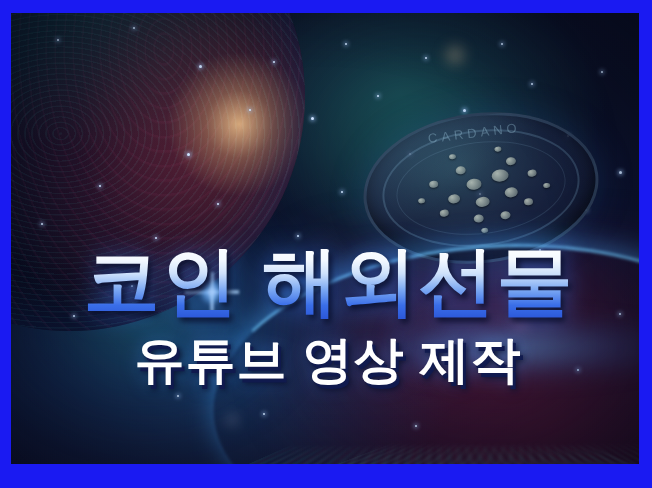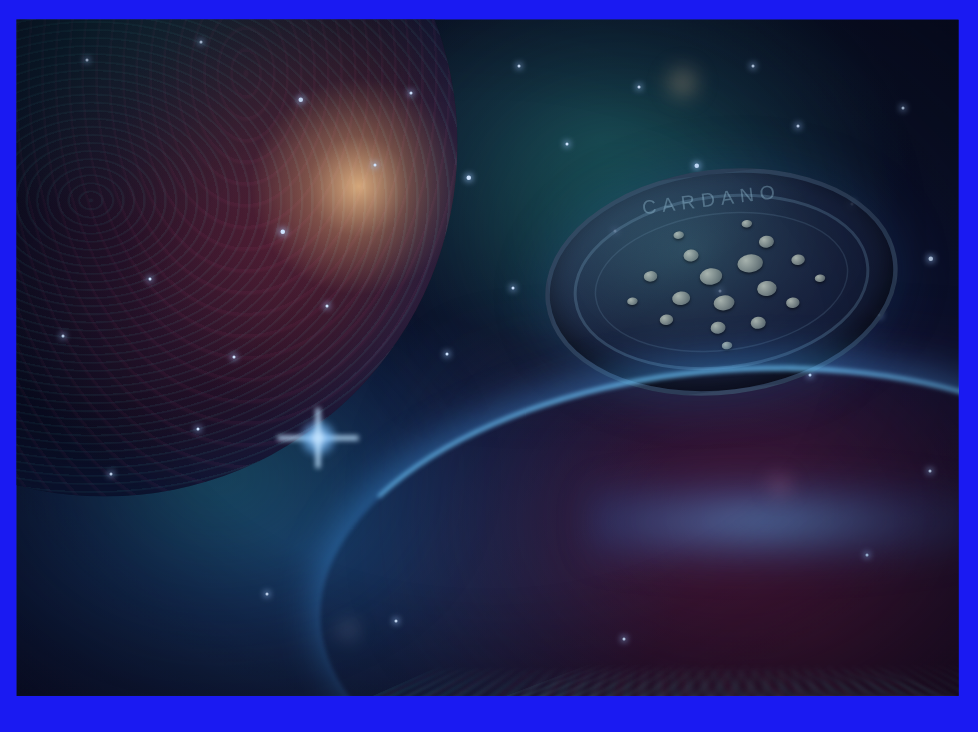--- a/index.html
+++ b/index.html
@@ -421,14 +421,18 @@
     <div class="arc-glow"></div>
     <div class="light-arc"></div>
 
     <div class="lens-flare">
       <div class="lens-core"></div>
     </div>
 
     <div class="vignette"></div>
   </div>
 
+  <div class="text-layer">
+    <div class="headline">코인 해외선물</div>
+    <div class="subline">유튜브 영상 제작</div>
+  </div>
 
 </div>
 
 </body></html>

